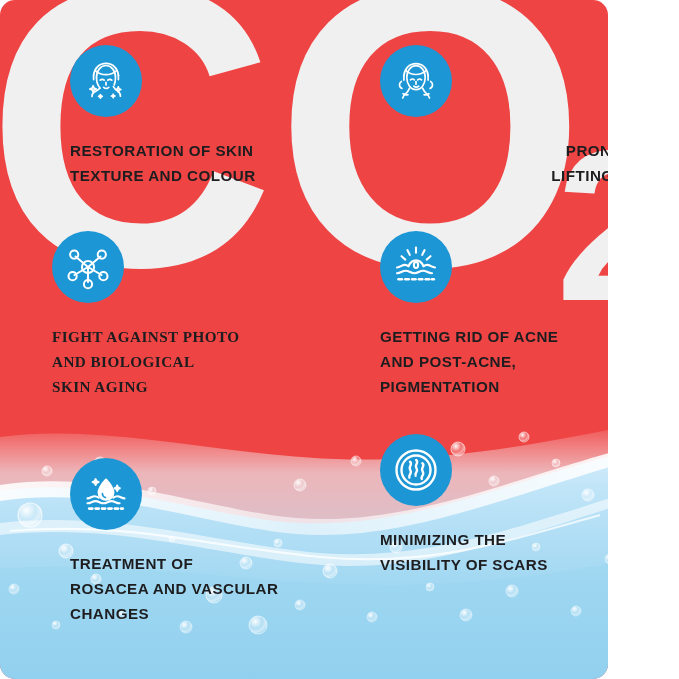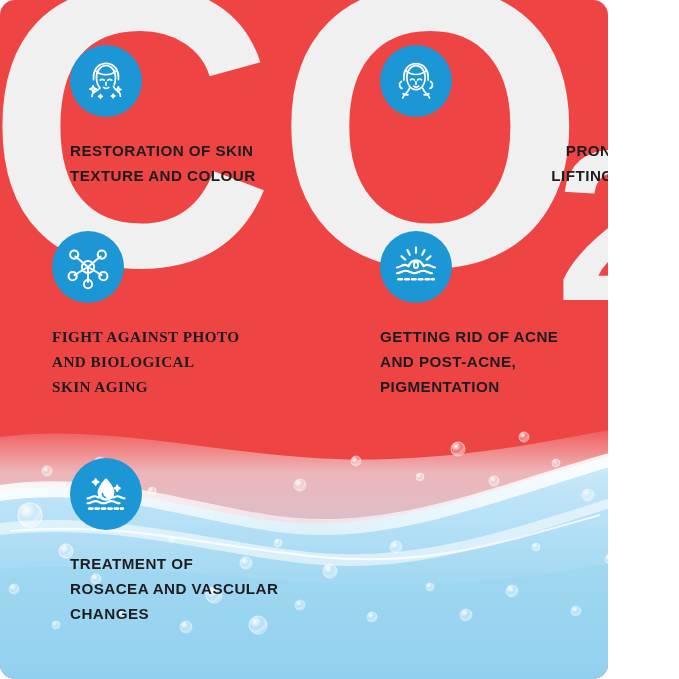--- a/index.html
+++ b/index.html
@@ -291,15 +291,28 @@
           <path d="M27.4 39.6h3.2" stroke-width="2.6"></path>
           <path d="M33.8 39.6h3.2" stroke-width="2.6"></path>
           <path d="M40.0 39.6h1.8" stroke-width="2.6"></path>
         </svg>
       </div>
       <div class="label">TREATMENT OF
 ROSACEA AND VASCULAR
 CHANGES</div>
     </div>
 
+    <div class="cell c5">
+      <div class="badge">
+        <svg width="50" height="50" viewBox="0 0 50 50" fill="none" stroke="#ffffff" stroke-linecap="round" stroke-linejoin="round">
+          <circle cx="25" cy="25" r="19.5" stroke-width="2.4"></circle>
+          <circle cx="25" cy="25" r="14.5" stroke-width="2.4"></circle>
+          <path d="M19.0 16.8c2.2 1.6 0.4 3.6-0.2 5.4-0.7 2.1 1.5 3.4 1.0 5.4-0.5 2.0-2.4 3.1-1.4 5.0" stroke-width="2.4"></path>
+          <path d="M25.2 15.0c2.2 1.6 0.4 3.6-0.2 5.4-0.7 2.1 1.5 3.4 1.0 5.4-0.5 2.0-2.4 3.1-1.4 5.0" stroke-width="2.4"></path>
+          <path d="M31.4 18.2c2.2 1.6 0.4 3.6-0.2 5.4-0.7 2.1 1.5 3.4 1.0 5.4-0.5 2.0-2.4 3.1-1.4 5.0" stroke-width="2.4"></path>
+        </svg>
+      </div>
+      <div class="label">MINIMIZING THE
+VISIBILITY OF SCARS</div>
+    </div>
 
   </div>
 </div>
 
 </body></html>

